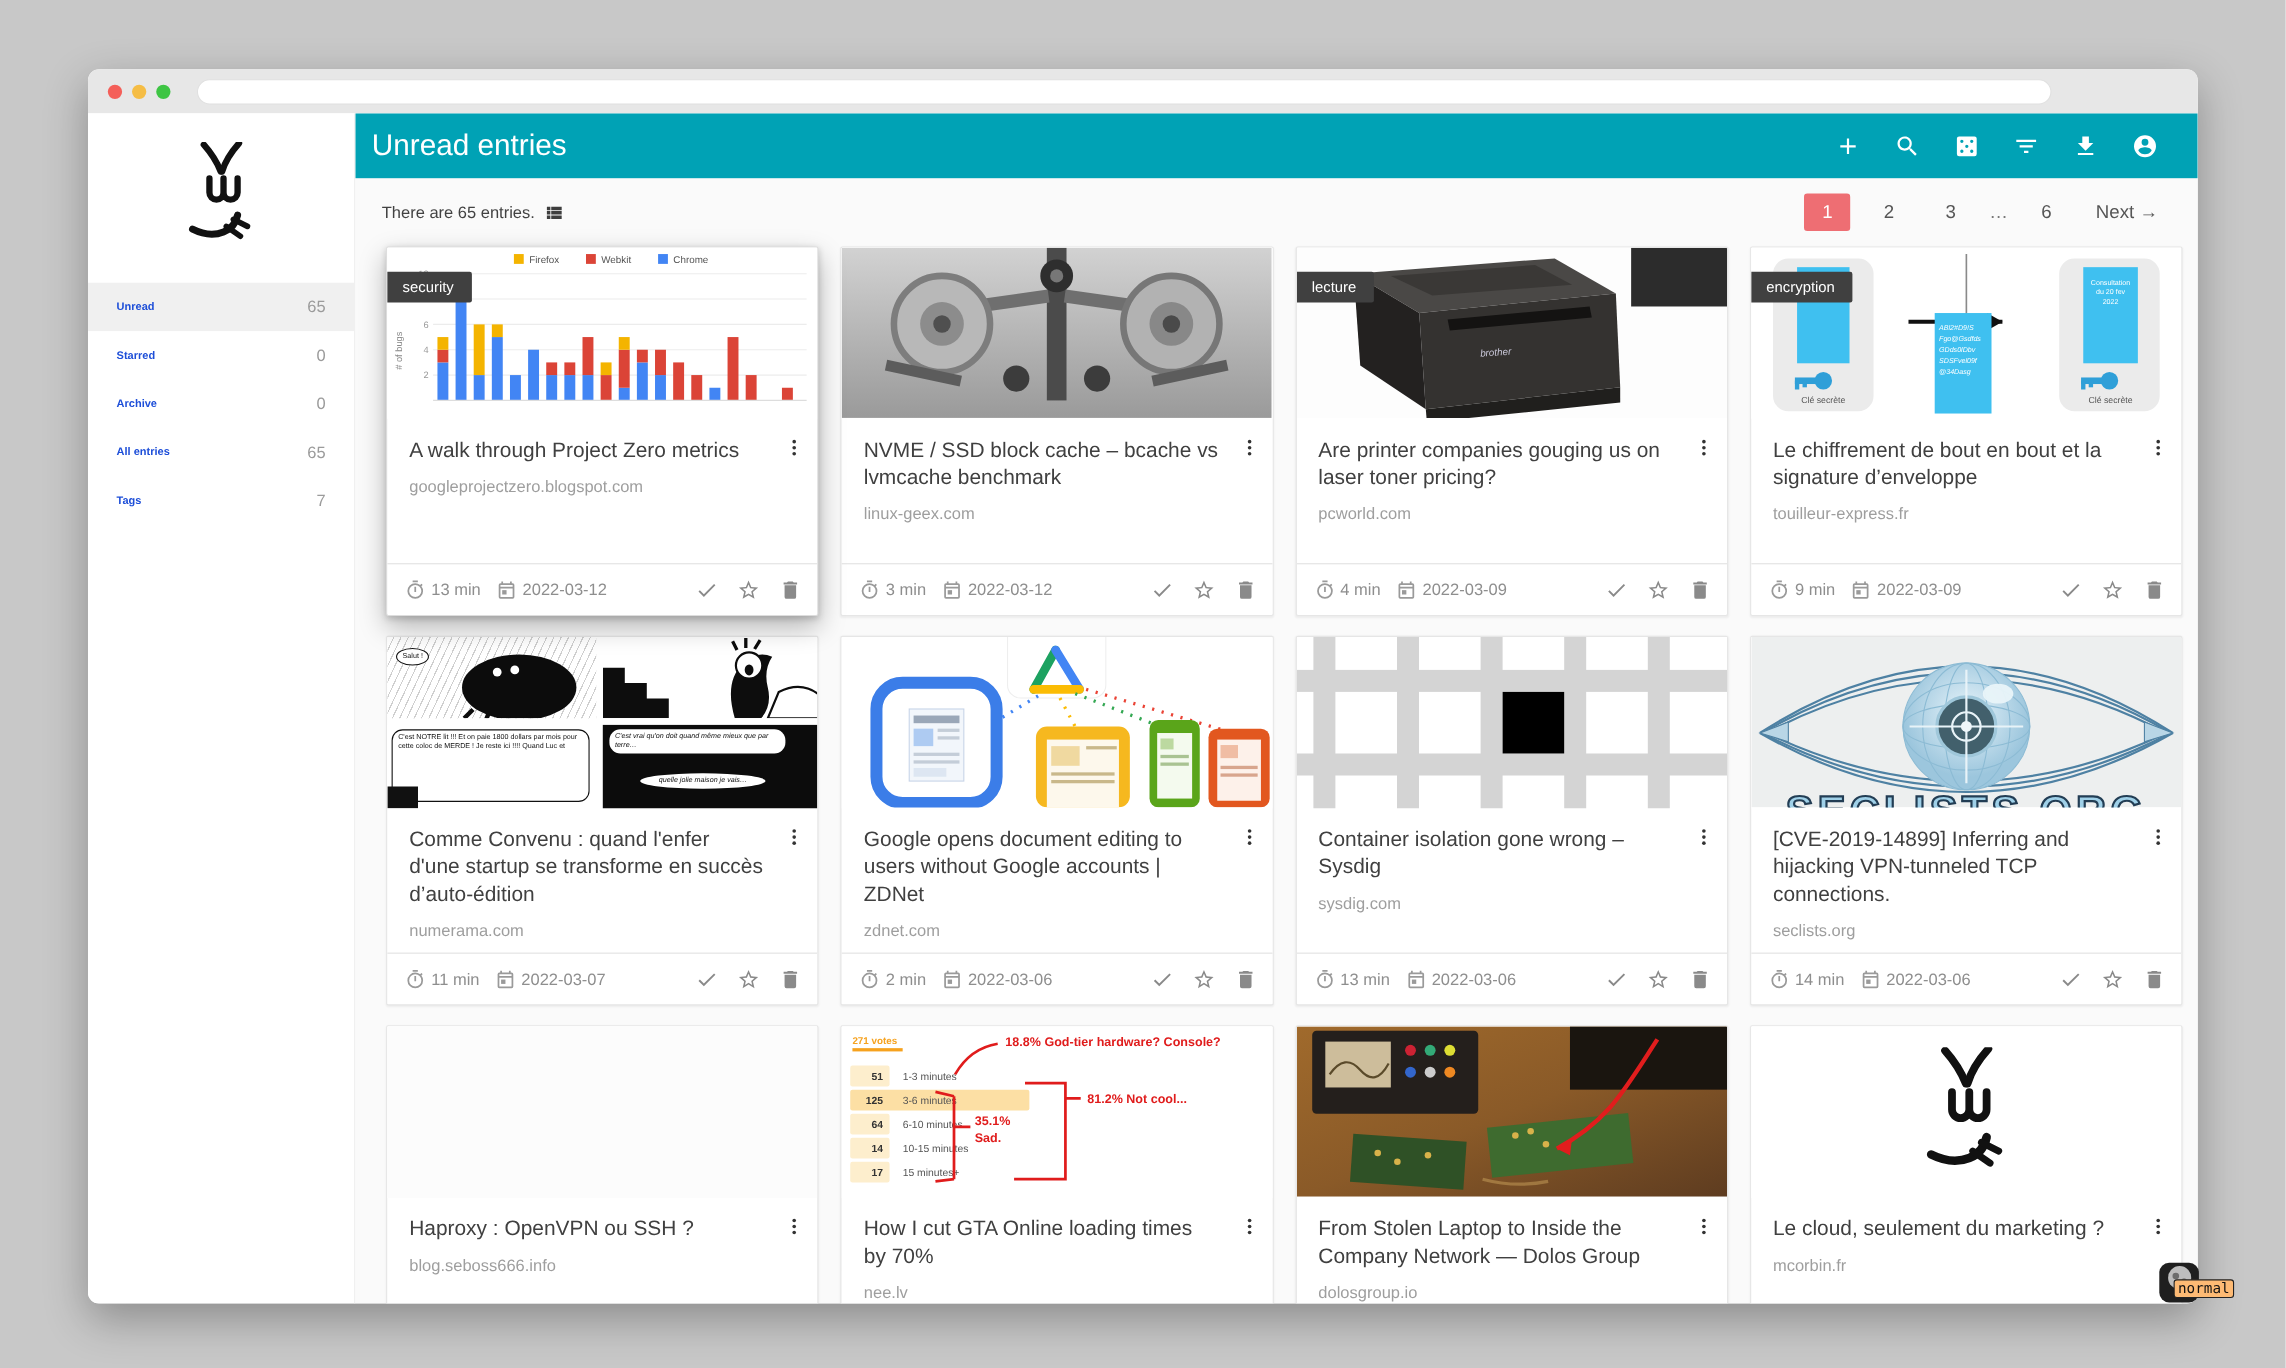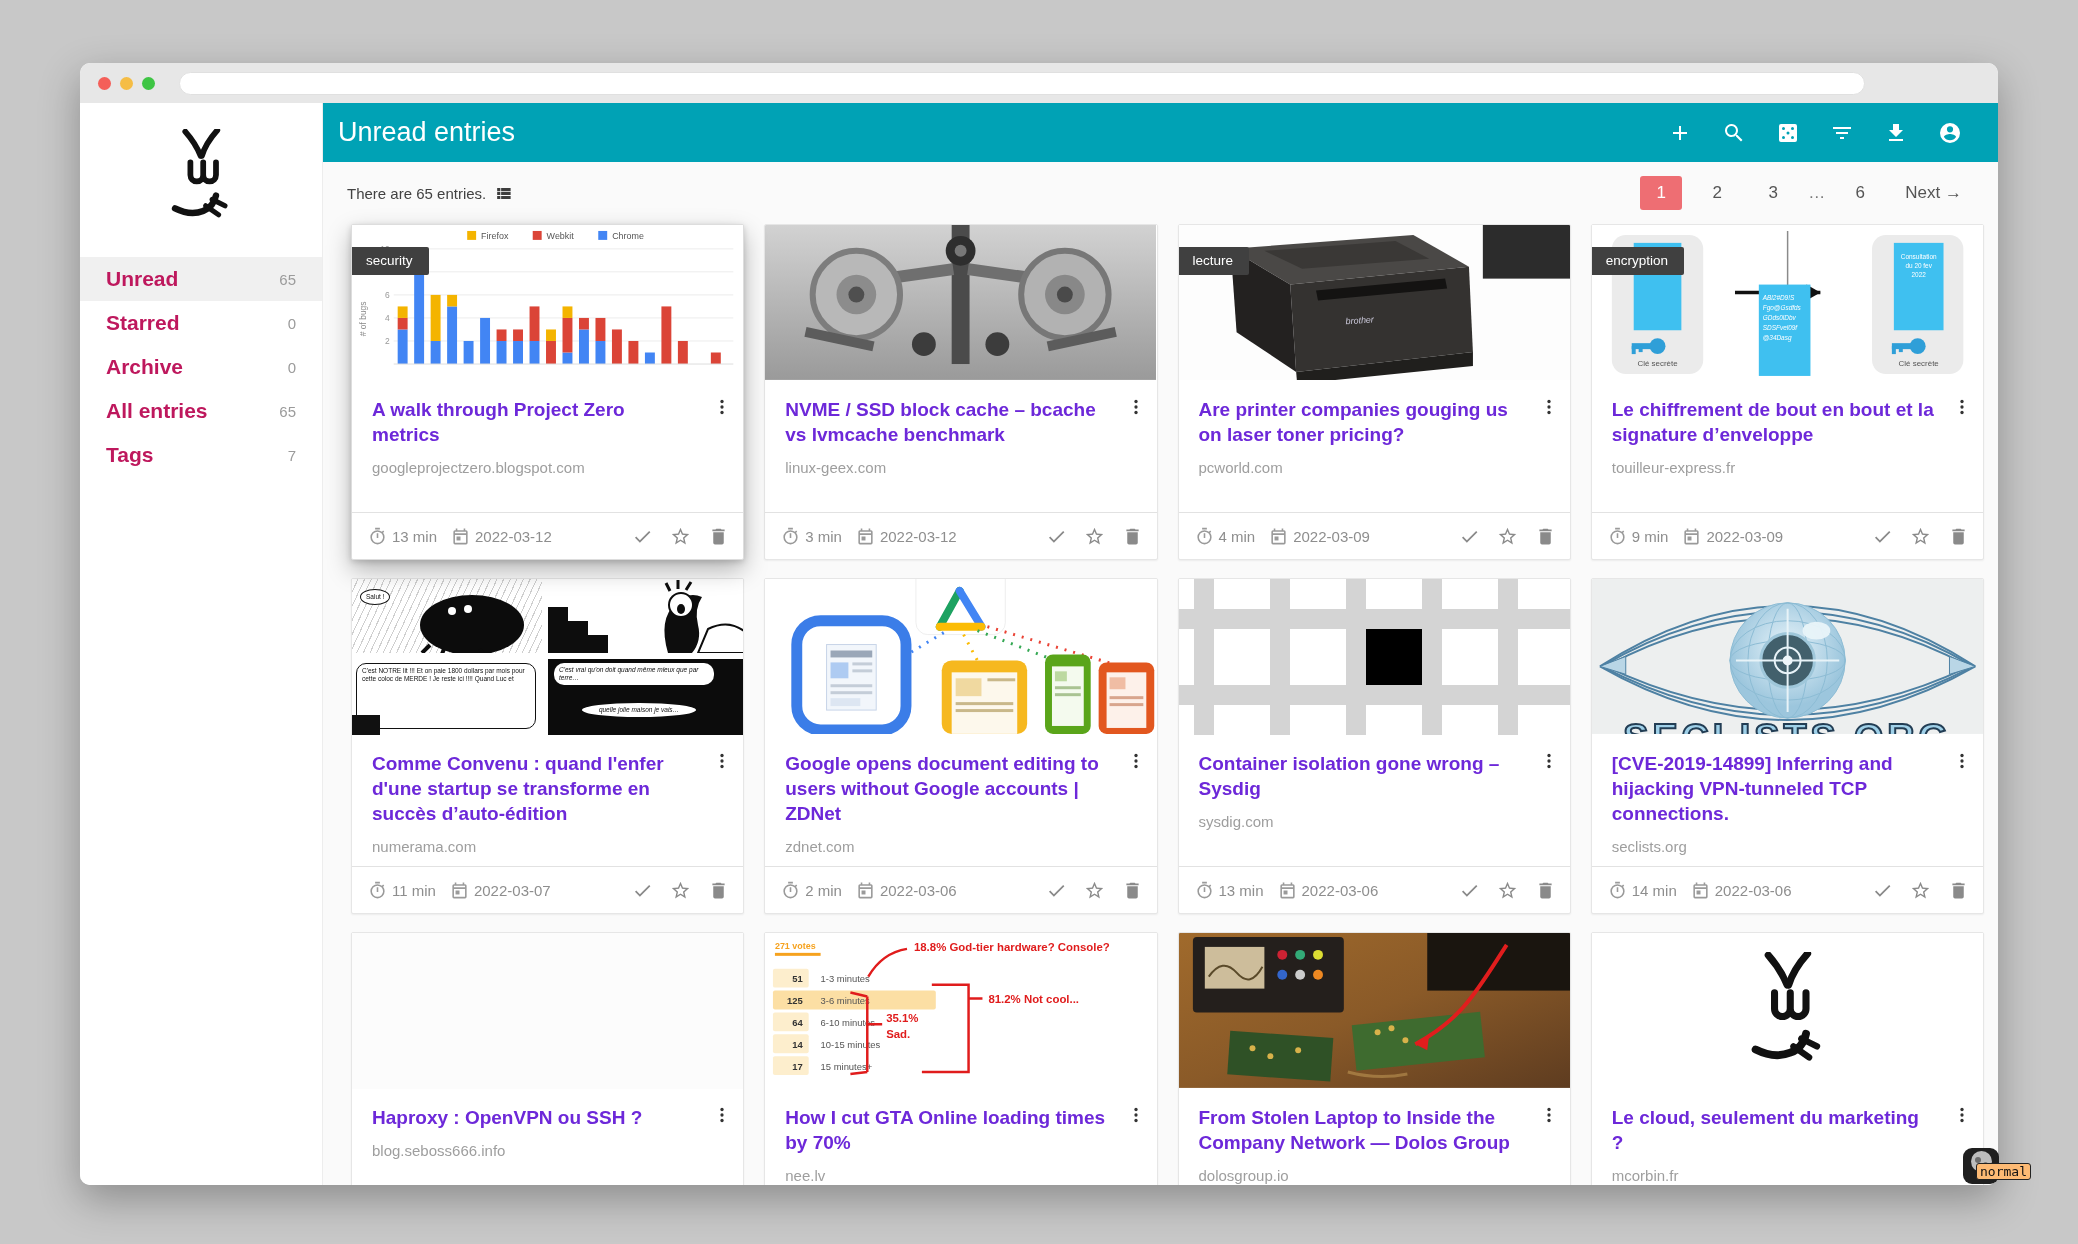--- a/index.html
+++ b/index.html
@@ -15,21 +15,21 @@
   .urlbar{margin-left:24px;width:1686px;height:23px;background:#fff;border-radius:12px;border:1px solid #e0e0e0;
           font-size:13px;color:#666;padding:0 12px;box-sizing:border-box;}
   
   .app{display:flex;height:1082px;}
   .sidebar{width:242px;background:#fff;border-right:1px solid #ededed;flex:none;}
   .logo{display:flex;justify-content:center;padding-top:26px;padding-bottom:14px;}
   .side-list{list-style:none;margin:18px 0 0 0;padding:0;}
   .side-item{height:44px;display:flex;align-items:center;justify-content:space-between;
              padding:0 26px;cursor:pointer;}
   .side-item.active{background:#f0f0f0;}
-  .side-label{font-size:21px;font-weight:bold;color:#be185d;}
+  .side-label{font-size:10px;font-weight:bold;color:#1d4ed8;}
   .side-count{font-size:15px;color:#9b9b9b;}
   .main{flex:1;display:flex;flex-direction:column;overflow:hidden;background:#fafafa;}
   .teal-header{height:59px;background:#00a2b5;display:flex;align-items:center;flex:none;}
   .page-title{color:#fff;font-size:27px;font-weight:400;margin-left:15px;flex:1;}
   .hicons{display:flex;align-items:center;gap:30px;margin-right:36px;}
   .hicon{width:24px;height:24px;color:#fff;cursor:pointer;display:inline-flex;}
   .hicon svg{width:24px;height:24px;fill:currentColor;}
   
   .toolbar{height:62px;display:flex;flex:none;padding:0 36px 0 24px;}
   .summary{font-size:15px;color:#424242;display:flex;align-items:center;gap:8px;}
@@ -44,21 +44,21 @@
   
   .grid{display:grid;grid-template-columns:repeat(4,1fr);column-gap:20px;row-gap:18px;
         grid-auto-rows:336px;padding:0 14px 0 28px;}
   .card{background:#fff;border:1px solid #e6e6e6;border-radius:2px;display:flex;flex-direction:column;
         box-shadow:0 1px 2px rgba(0,0,0,.06);position:relative;overflow:hidden;}
   .card.elevated{box-shadow:0 10px 24px rgba(0,0,0,.28),0 2px 6px rgba(0,0,0,.16);border-color:#ddd;z-index:2;}
   .card-img{height:156px;position:relative;overflow:hidden;background:#fff;flex:none;cursor:pointer;}
   .tag-chip{position:absolute;left:0;top:22px;background:#404040;color:#fff;font-size:13.5px;
             padding:6px 16px 7px 14px;border-radius:0 2px 2px 0;cursor:pointer;z-index:3;}
   .card-body{padding:16px 18px 6px 20px;flex:1;position:relative;}
-  .card-title{font-size:19px;line-height:1.32;color:#6d28d9;margin:0 30px 0 0;font-weight:700;cursor:pointer;}
+  .card-title{font-size:19px;line-height:1.32;color:#404040;margin:0 30px 0 0;font-weight:400;cursor:pointer;}
   .card-source{font-size:15px;color:#9e9e9e;margin-top:12px;}
   .kebab{position:absolute;right:10px;top:14px;width:22px;height:24px;color:#333;cursor:pointer;}
   .kebab svg{width:22px;height:24px;fill:currentColor;}
   .card-footer{height:46px;border-top:1px solid #e2e2e2;display:flex;align-items:center;
                padding:0 14px 0 16px;flex:none;color:#8e8e8e;}
   .meta{display:flex;align-items:center;gap:5px;font-size:15px;color:#8e8e8e;}
   .meta + .meta{margin-left:14px;}
   .micon{width:19px;height:19px;display:inline-flex;color:#9a9a9a;}
   .micon svg{width:19px;height:19px;fill:currentColor;}
   .factions{margin-left:auto;display:flex;align-items:center;gap:17px;}

